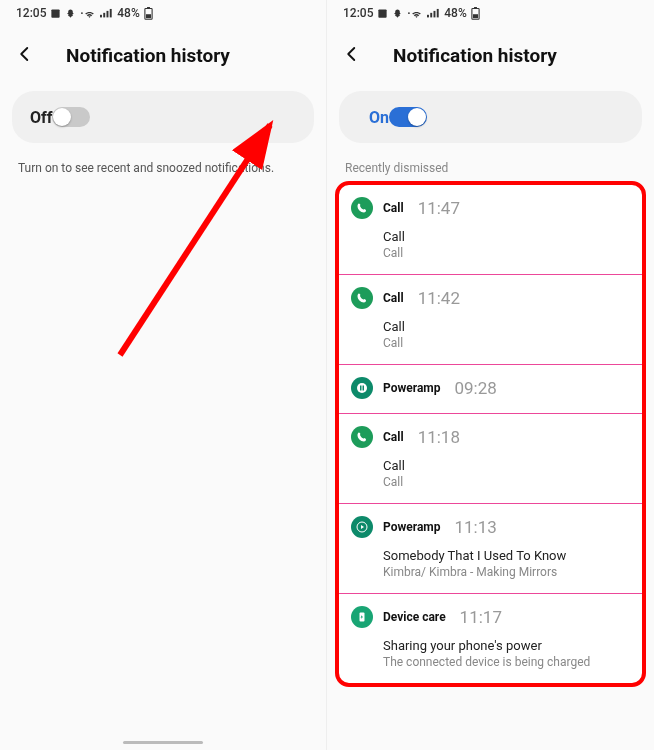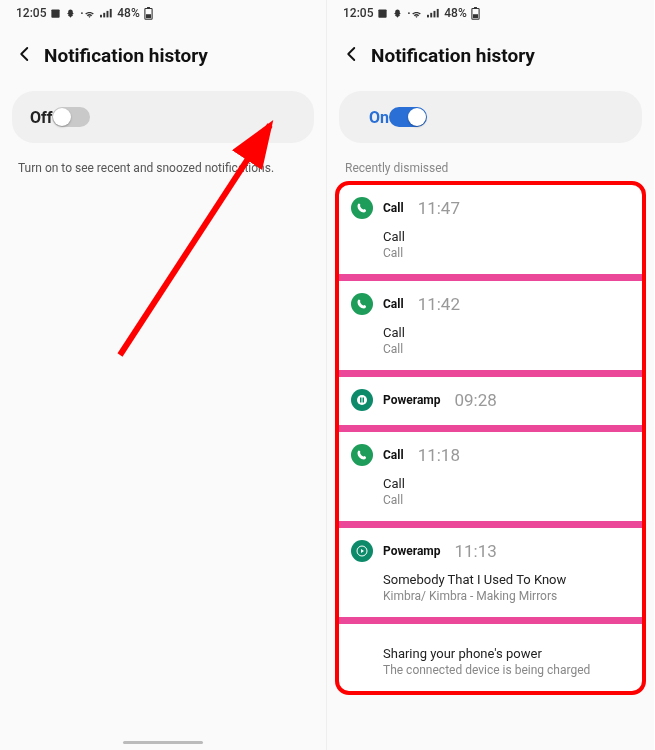--- a/index.html
+++ b/index.html
@@ -40,21 +40,21 @@
     align-items: center;
     gap: 4px;
   }
   .status-icon { display: inline-flex; }
 
   
   .header {
     display: flex;
     align-items: center;
     padding: 18px 16px 18px 16px;
-    gap: 10px;
+    gap: 32px;
   }
   .header .title {
     font-size: 19px;
     font-weight: 700;
     color: #111;
   }
   .back-icon { cursor: pointer; }
 
   
   .card {
@@ -117,21 +117,21 @@
   
   .list {
     border: 4px solid #f00;
     border-radius: 14px;
     margin: 0 8px 10px 8px;
     background: #fff;
     overflow: hidden;
   }
   .item {
     padding: 12px 12px 14px 12px;
-    border-bottom: 7px solid #ec4899;
+    border-bottom: 1px solid #ec4899;
   }
   .item:last-child { border-bottom: none; }
   .item-head {
     display: flex;
     align-items: center;
     gap: 10px;
   }
   .app-icon {
     width: 22px; height: 22px;
     border-radius: 50%;
@@ -375,20 +375,30 @@
           <span class="app-name">Poweramp</span>
           <span class="app-time">11:13</span>
         </div>
         <div class="item-body">
           <div class="item-title">Somebody That I Used To Know</div>
           <div class="item-sub">Kimbra/ Kimbra - Making Mirrors</div>
         </div>
       </div>
 
       <div class="item">
+        <div class="item-head">
+          <span class="app-icon devicecare">
+            <svg width="12" height="12" viewBox="0 0 24 24">
+                <rect x="7" y="3" width="10" height="18" rx="2" fill="#fff"></rect>
+                <path d="M12 8l-3 5h2v3l3-5h-2z" fill="#19a574"></path>
+              </svg>
+          </span>
+          <span class="app-name">Device care</span>
+          <span class="app-time">11:17</span>
+        </div>
         <div class="item-body">
           <div class="item-title">Sharing your phone's power</div>
           <div class="item-sub">The connected device is being charged</div>
         </div>
       </div>
 
     </div>
   </div>
 
 </div>

